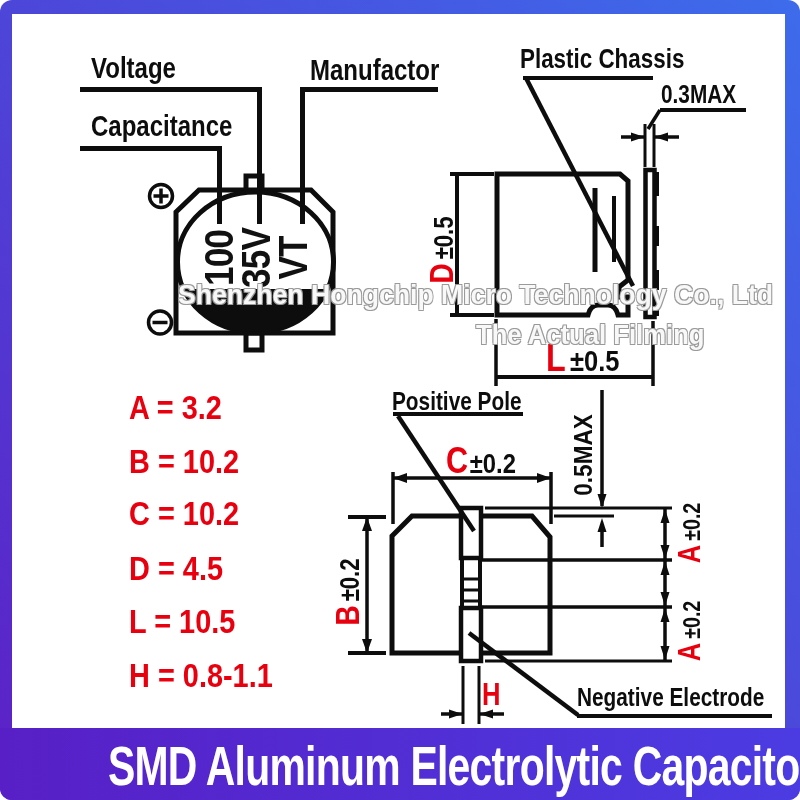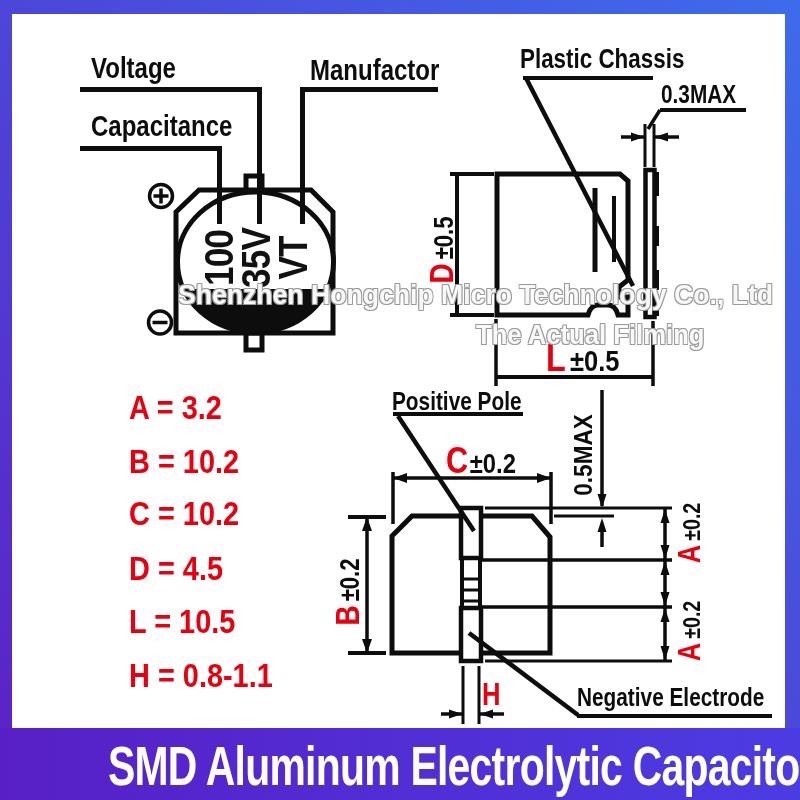--- a/index.html
+++ b/index.html
@@ -1,18 +1,18 @@
 <!DOCTYPE html>
 <html><head>
 <meta charset="utf-8">
 <style>
   html,body{margin:0;padding:0;}
   #stage{position:relative;width:800px;height:800px;overflow:hidden;
          background:linear-gradient(to top right,#5c20c6,#3d6ceb);
-         font-family:"Liberation Sans",sans-serif;}
+         font-family:"Liberation Sans",sans-serif;border-radius:12px;}
   #paper{position:absolute;left:12px;top:14px;width:773px;height:714px;background:#fff;}
   #lineart{position:absolute;left:0;top:0;z-index:2;}
   .lbl{position:absolute;z-index:3;font-weight:bold;color:#0d0d0d;line-height:1;white-space:nowrap;
        transform-origin:left top;transform:scaleX(0.8);}
   .red{color:#e8000f;}
   .rot{position:absolute;z-index:3;font-weight:bold;color:#0d0d0d;line-height:1;white-space:nowrap;
        transform:translate(-50%,-50%) rotate(-90deg) scaleX(0.82);}
   .tol{margin-left:5px;}
   .spec{position:absolute;left:129px;z-index:3;font-size:34px;font-weight:bold;color:#e8000f;
         line-height:1;white-space:nowrap;transform-origin:left top;transform:scaleX(0.85);}

